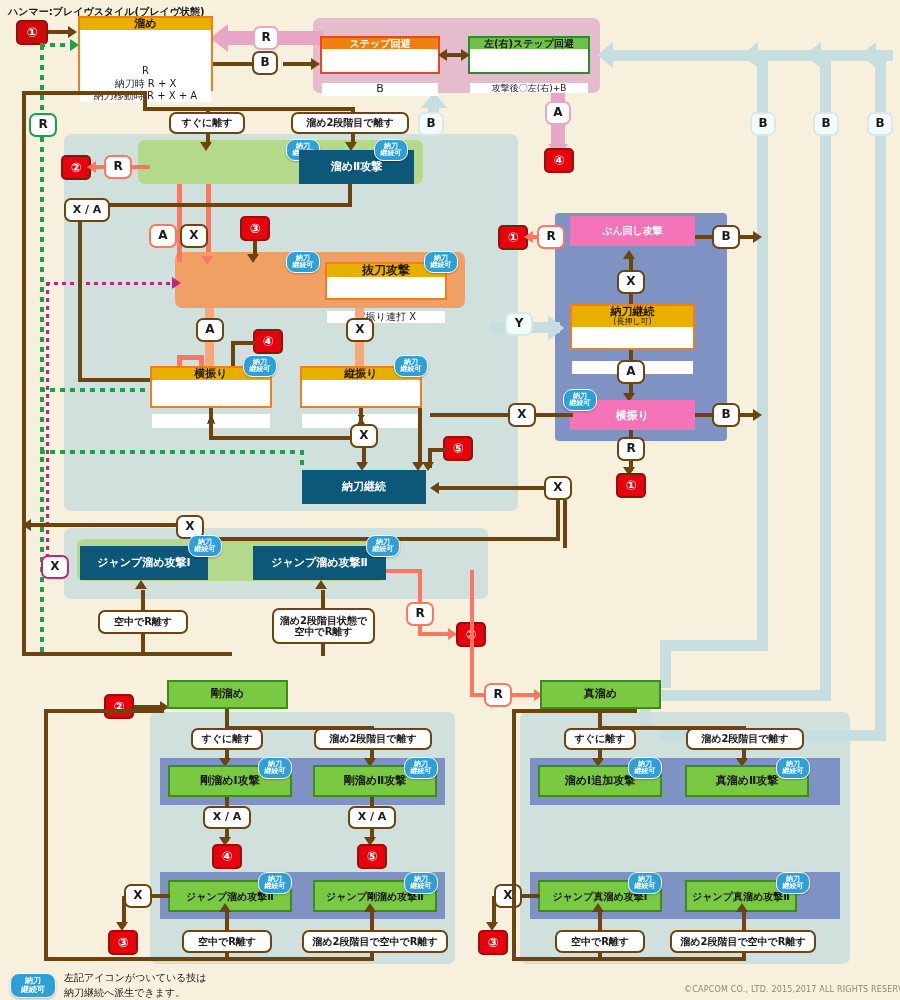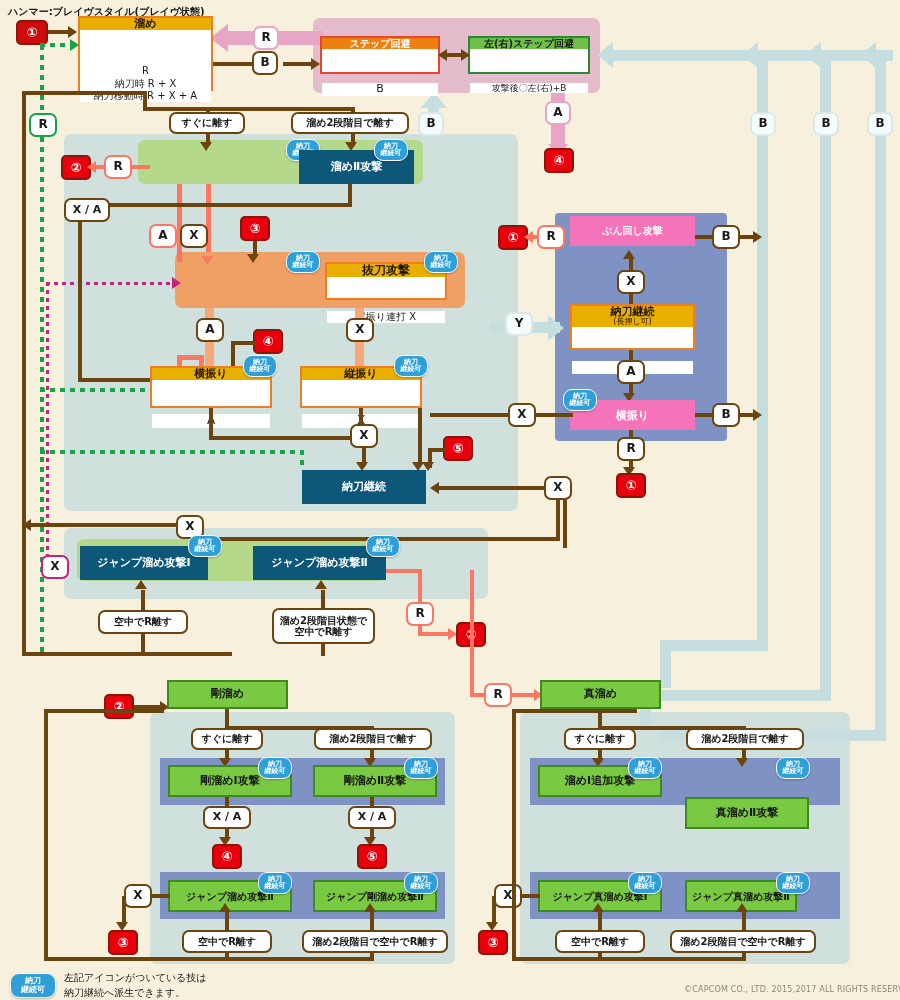--- a/index.html
+++ b/index.html
@@ -494,21 +494,21 @@
   <div class="abs ln" style="left:598px;top:750px;width:4px;height:12px;"></div>
   <div class="abs tri tri-d" style="left:592px;top:758px;"></div>
   <div class="abs ln" style="left:742px;top:750px;width:4px;height:12px;"></div>
   <div class="abs tri tri-d" style="left:736px;top:758px;"></div>
 
   <div class="abs n-lgreen" style="left:538px;top:765px;width:124px;height:32px;font-size:11px;">溜めⅠ追加攻撃</div>
   <div class="abs badge" style="left:628px;top:757px;width:34px;height:22px;">
     <span>納刀</span>
     <span>継続可</span>
   </div>
-  <div class="abs n-lgreen" style="left:685px;top:765px;width:124px;height:32px;font-size:11px;margin-top:32px;">真溜めⅡ攻撃</div>
+  <div class="abs n-lgreen" style="left:685px;top:765px;width:124px;height:32px;font-size:11px;">真溜めⅡ攻撃</div>
   <div class="abs badge" style="left:776px;top:757px;width:34px;height:22px;">
     <span>納刀</span>
     <span>継続可</span>
   </div>
 
   <div class="abs n-lgreen" style="left:538px;top:880px;width:124px;height:32px;font-size:10px;">ジャンプ真溜め攻撃Ⅰ</div>
   <div class="abs badge" style="left:628px;top:872px;width:34px;height:22px;">
     <span>納刀</span>
     <span>継続可</span>
   </div>

